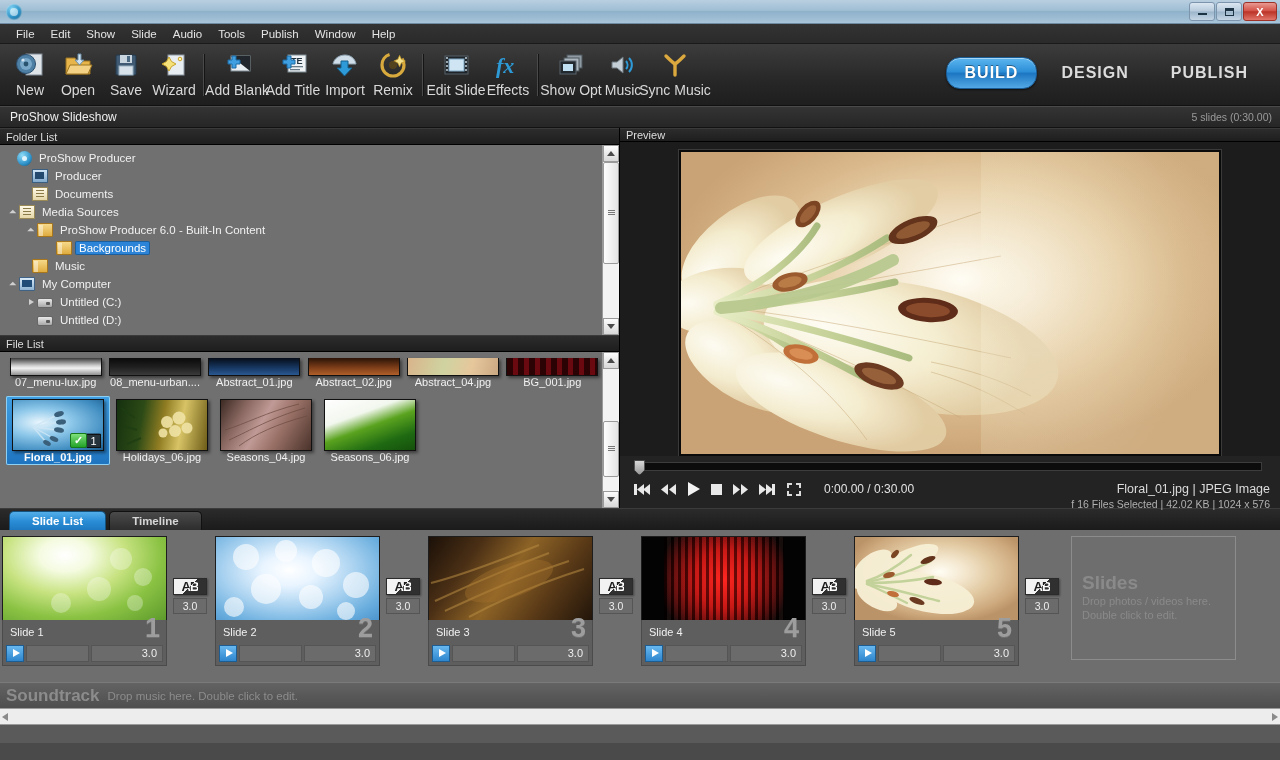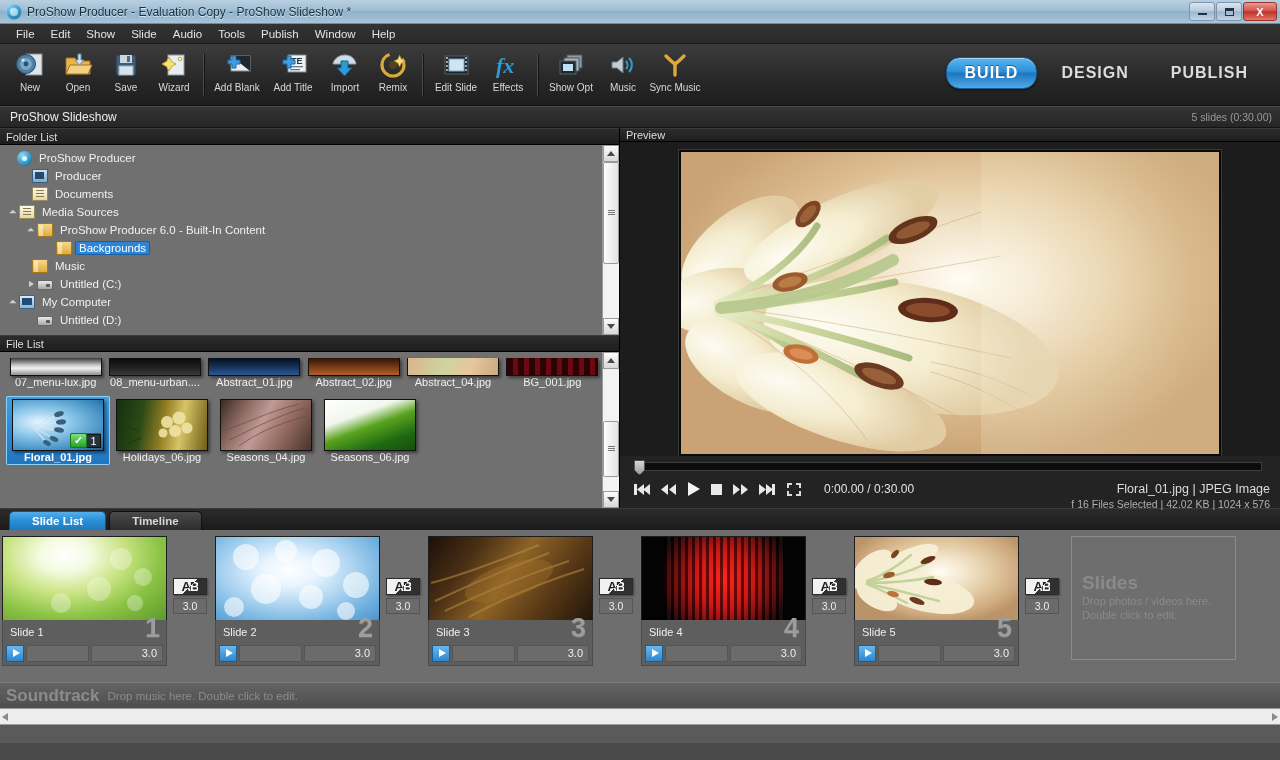--- a/index.html
+++ b/index.html
@@ -59,21 +59,21 @@
     height:62px; display:flex; align-items:center; position:relative;
     background:linear-gradient(to bottom,#3c3c3c 0%,#303030 35%,#272727 60%,#1e1e1e 100%);
     border-bottom:1px solid #111; padding-left:6px;
   }
   .tool{
     width:48px; display:flex;flex-direction:column;align-items:center;justify-content:flex-start;
     padding-top:4px; height:58px; cursor:default; border-radius:3px;
   }
   .tool.wide{ width:56px; }
   .tool-ico{ height:30px; display:flex;align-items:center;justify-content:center; }
-  .tool-lbl{ font-size:10px; color:#d8d8d8; margin-top:2px; white-space:nowrap;}
+  .tool-lbl{ font-size:14px; color:#d8d8d8; margin-top:2px; white-space:nowrap;}
   .tool-sep{ width:1px;height:42px;background:#4a4a4a;margin:0 5px; box-shadow:1px 0 0 #151515;}
   .modes{ position:absolute; right:14px; top:13px; display:flex;align-items:center; gap:6px;}
   .mode{
     font-size:16px; font-weight:bold; letter-spacing:1px; color:#dcdcdc;
     padding:6px 18px; border-radius:14px; cursor:default;
   }
   .mode.active{
     color:#fff;
     background:linear-gradient(to bottom,#5cb6ef 0%,#2d8fd8 45%,#1d76c2 52%,#53a9e5 100%);
     border:1px solid #1a5c96;
@@ -241,21 +241,20 @@
   .hs-r{ border-left:6px solid #8a8a8a;}
   .bottomfill{ height:18px;background:#5a5a5a;}
 
   svg{ display:block; }
 </style>
 </head>
 <body>
 
 <div class="titlebar">
   <div class="tb-icon"></div>
-  <div class="tb-title">ProShow Producer - Evaluation Copy - ProShow Slideshow *</div>
   <div class="tb-btns">
     <div class="tb-btn">
         <div class="tb-min-glyph"></div>
       </div>
     <div class="tb-btn">
         <div class="tb-max-glyph"></div>
       </div>
     <div class="tb-btn close">X</div>
   </div>
 </div>
@@ -491,30 +490,30 @@
           <div class="ic ic-folder"></div>
           <div class="tlabel">Backgrounds</div>
         </div>
 
         <div class="trow" style="padding-left:17px;">
           <div class="twist"></div>
           <div class="ic ic-folder"></div>
           <div class="tlabel">Music</div>
         </div>
 
+        <div class="trow" style="padding-left:4px;">
+          <div class="twist open"></div>
+          <div class="ic ic-pc"></div>
+          <div class="tlabel">My Computer</div>
+        </div>
+
         <div class="trow" style="padding-left:22px;">
           <div class="twist closed"></div>
           <div class="ic ic-drive"></div>
           <div class="tlabel">Untitled (C:)</div>
-        </div>
-
-        <div class="trow" style="padding-left:4px;">
-          <div class="twist open"></div>
-          <div class="ic ic-pc"></div>
-          <div class="tlabel">My Computer</div>
         </div>
 
         <div class="trow" style="padding-left:22px;">
           <div class="twist"></div>
           <div class="ic ic-drive"></div>
           <div class="tlabel">Untitled (D:)</div>
         </div>
 
       </div>
 

